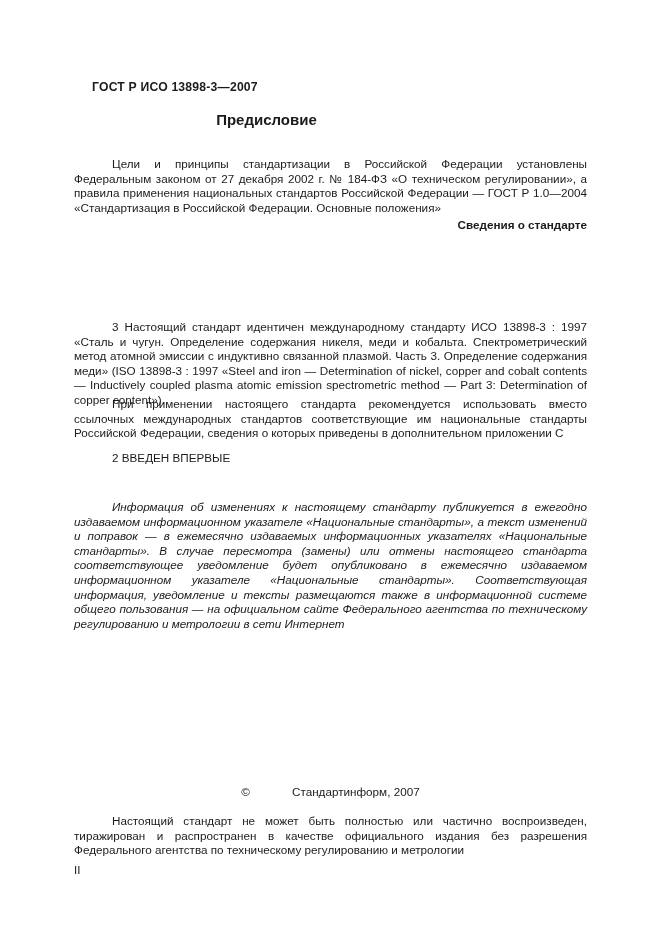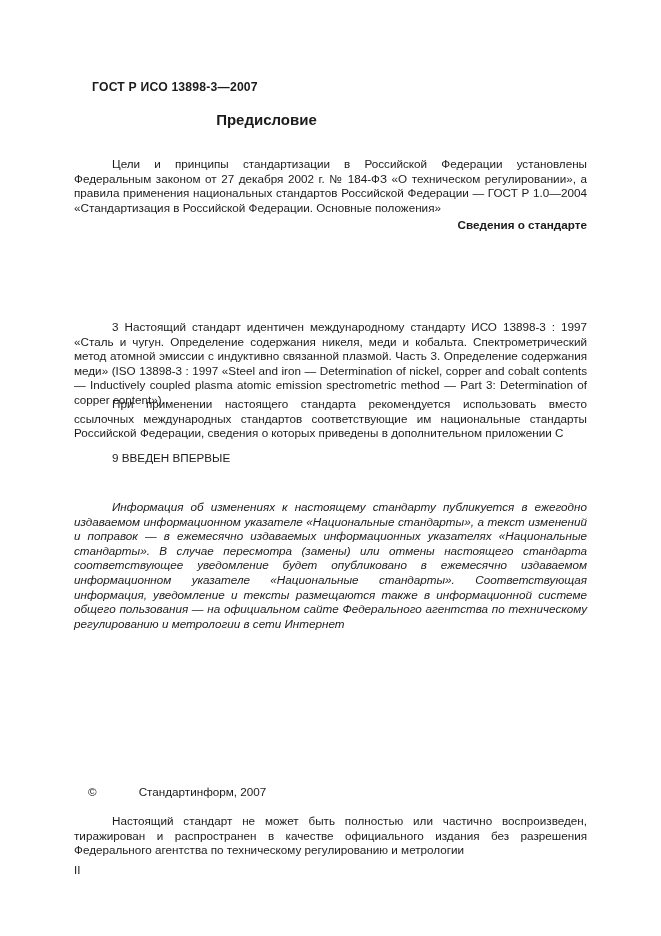--- a/index.html
+++ b/index.html
@@ -46,21 +46,21 @@
     text-indent: 38px;
   }
   .p-intro        { top: 143px; }
   .p-sect-head    { top: 204px; font-weight: bold; text-align: right; }
   .p-item1        { top: 233px; }
   .p-item2        { top: 275px; }
   .p-item3        { top: 306px; }
   .p-item3-note   { top: 383px; }
   .p-item4        { top: 437px; text-align: left; }
   .p-info         { top: 486px; font-style: italic; }
-  .p-copyright    { top: 771px; text-align: left; text-indent: 0; }
+  .p-copyright    { top: 771px; text-align: center; text-indent: 0; }
   .p-copyright .c-symbol { margin-right: 14px; }
   .p-notice       { top: 800px; }
   .p-pagenum      { top: 849px; text-align: left; text-indent: 0; font-size: 11.5px; }
 </style>
 </head>
 <body>
 
 <div class="doc-page">
 
   <div class="doc-code">ГОСТ Р ИСО 13898-3—2007</div>
@@ -70,21 +70,21 @@
   <div class="para p-intro">Цели и принципы стандартизации в Российской Федерации установлены Федеральным законом от 27 декабря 2002 г. № 184-ФЗ «О техническом регулировании», а правила применения национальных стандартов Российской Федерации — ГОСТ Р 1.0—2004 «Стандартизация в Российской Федерации. Основные положения»</div>
 
   <div class="para p-sect-head">Сведения о стандарте</div>
 
 
 
   <div class="para p-item3">3 Настоящий стандарт идентичен международному стандарту ИСО 13898-3 : 1997 «Сталь и чугун. Определение содержания никеля, меди и кобальта. Спектрометрический метод атомной эмиссии с индуктивно связанной плазмой. Часть 3. Определение содержания меди» (ISO 13898-3 : 1997 «Steel and iron — Determination of nickel, copper and cobalt contents — Inductively coupled plasma atomic emission spectrometric method — Part 3: Determination of copper content»).</div>
 
   <div class="para p-item3-note">При применении настоящего стандарта рекомендуется использовать вместо ссылочных международных стандартов соответствующие им национальные стандарты Российской Федерации, сведения о которых приведены в дополнительном приложении С</div>
 
-  <div class="para p-item4">9 ВВЕДЕН ВПЕРВЫЕ</div>
+  <div class="para p-item4">2 ВВЕДЕН ВПЕРВЫЕ</div>
 
   <div class="para p-info">Информация об изменениях к настоящему стандарту публикуется в ежегодно издаваемом информационном указателе «Национальные стандарты», а текст изменений и поправок — в ежемесячно издаваемых информационных указателях «Национальные стандарты». В случае пересмотра (замены) или отмены настоящего стандарта соответствующее уведомление будет опубликовано в ежемесячно издаваемом информационном указателе «Национальные стандарты». Соответствующая информация, уведомление и тексты размещаются также в информационной системе общего пользования — на официальном сайте Федерального агентства по техническому регулированию и метрологии в сети Интернет</div>
 
   <div class="para p-copyright">
     <span class="c-symbol">©</span><span>Стандартинформ, 2007</span>
   </div>
 
   <div class="para p-notice">Настоящий стандарт не может быть полностью или частично воспроизведен, тиражирован и распространен в качестве официального издания без разрешения Федерального агентства по техническому регулированию и метрологии</div>
 
   <div class="para p-pagenum">II</div>

